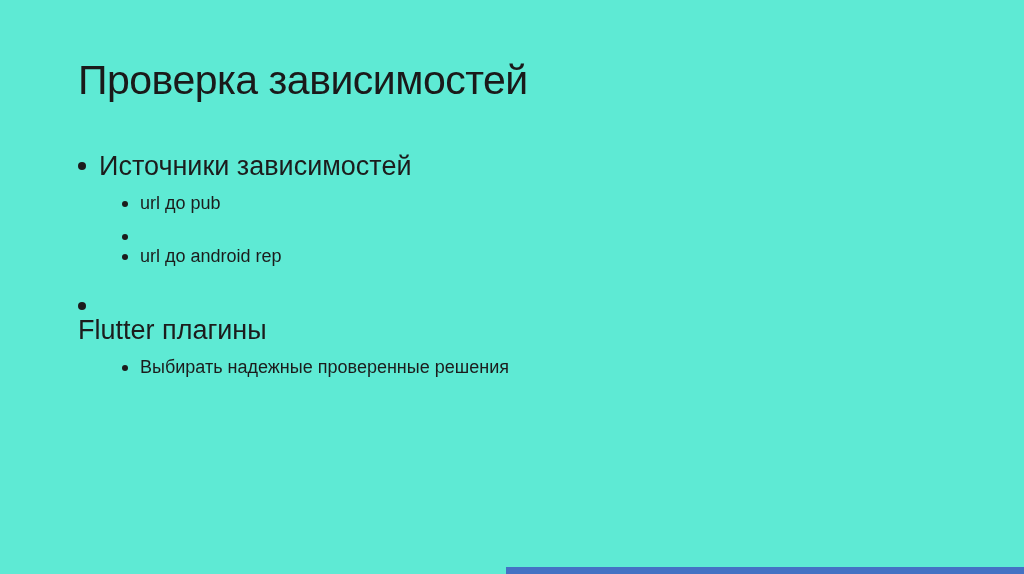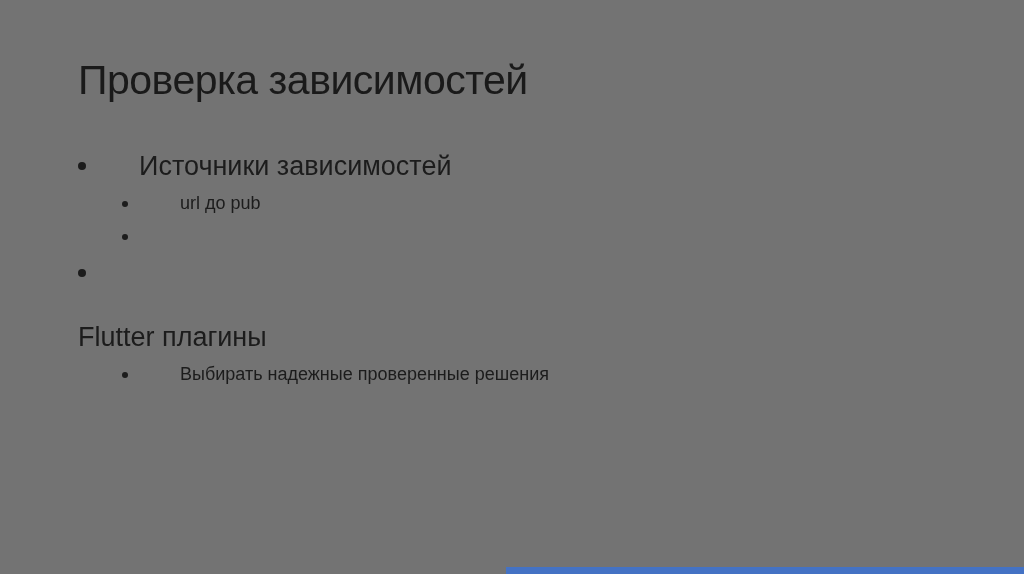--- a/index.html
+++ b/index.html
@@ -30,21 +30,20 @@
   .bullet-list {
     position: absolute;
     left: 78px;
     top: 146px;
     right: 40px;
   }
   .li {
     display: flex;
     align-items: flex-start;
     white-space: nowrap;
-    gap: 40px;
   }
   .li.l1 {
     font-size: 27px;
     line-height: 40px;
     color: #1c1c1c;
   }
   .li.l1 + .li.l2 {
     margin-top: 1px;
   }
   .li.l2 {
@@ -76,34 +75,38 @@
     position: absolute;
     left: 506px;
     right: 0;
     bottom: 0;
     height: 7px;
   }
 </style>
 </head>
 <body>
 
-<div class="slide" style="background: #737373; color: rgb(28, 28, 28);">
+<div class="slide" style="background: #5eead4; color: rgb(28, 28, 28);">
   <div class="slide-title">Проверка зависимостей</div>
 
   <div class="bullet-list">
       <div class="li l1">
         <span class="dot d1" style="background: rgb(28, 28, 28);"></span>
         <span>Источники зависимостей</span>
       </div>
       <div class="li l2">
         <span class="dot d2" style="background: rgb(28, 28, 28);"></span>
         <span>url до pub</span>
       </div>
       <div class="li l2">
         <span class="dot d2" style="background: rgb(28, 28, 28);"></span>
+      </div>
+      <div class="li l2">
+        <span class="dot d2" style="background: rgb(28, 28, 28);"></span>
+        <span>url до android rep</span>
       </div>
       <div class="li l1">
         <span class="dot d1" style="background: rgb(28, 28, 28);"></span>
         <span>Flutter плагины</span>
       </div>
       <div class="li l2">
         <span class="dot d2" style="background: rgb(28, 28, 28);"></span>
         <span>Выбирать надежные проверенные решения</span>
       </div>
     </div>

